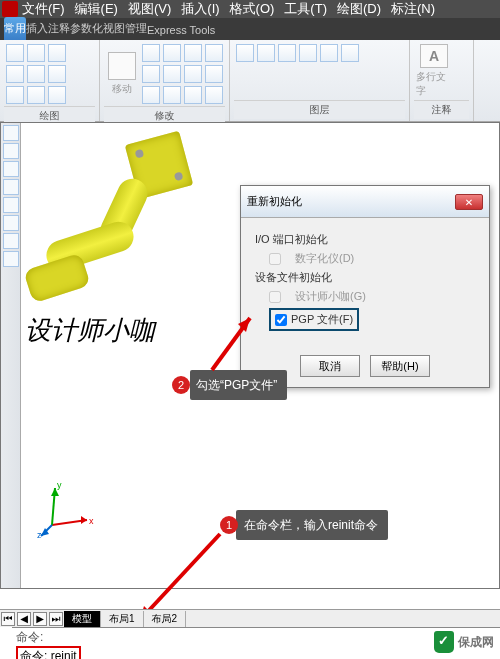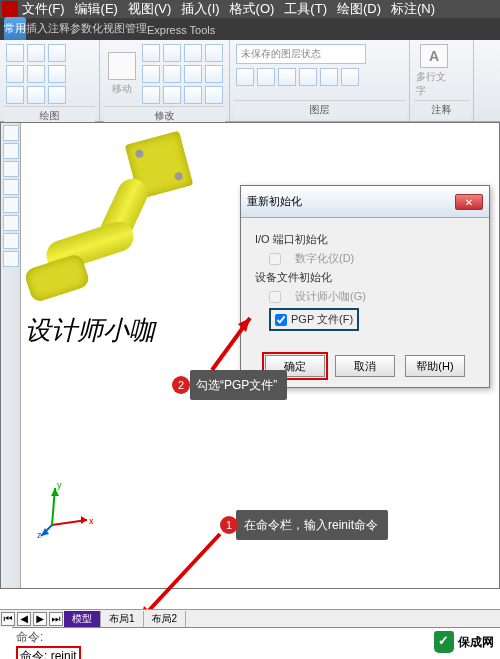--- a/index.html
+++ b/index.html
@@ -64,28 +64,28 @@
 .arrow-red { position: absolute; pointer-events: none; }
 
 
 .axes { position: absolute; left: 36px; bottom: 48px; width: 60px; height: 60px; }
 
 
 .view-tabs { position: absolute; left: 0; bottom: 32px; right: 0; height: 18px; background: #eee; border-top: 1px solid #999; display: flex; align-items: center; font-size: 10px; }
 .view-tabs .nav { display: flex; }
 .view-tabs .nav span { width: 14px; height: 14px; border: 1px solid #888; background: #fafafa; margin: 0 1px; text-align: center; line-height: 12px; }
 .view-tab { padding: 1px 8px; border-right: 1px solid #aaa; }
-.view-tab.active { background: #4c1d95; color: #fff; }
+.view-tab.active { background: #000000; color: #fff; }
 
 
 .cmdline { position: absolute; left: 12px; bottom: 0; right: 0; height: 32px; background: #fff; border-top: 1px solid #888; font-family: SimSun, monospace; font-size: 12px; padding: 1px 4px; }
 .cmdline .prev { color: #555; }
 .cmdline .curr { border: 2px solid #d00; display: inline-block; padding: 0 2px; }
 
-.footer-logo { position: absolute; right: 6px; bottom: 6px; display: flex; align-items: center; gap: 4px; font-size: 12px; color: #000000; font-weight: bold; margin-left: 12px; }
+.footer-logo { position: absolute; right: 6px; bottom: 6px; display: flex; align-items: center; gap: 4px; font-size: 12px; color: #737373; font-weight: bold; margin-left: 12px; }
 .footer-logo .shield { width: 20px; height: 22px; background: #1a8f3a; border-radius: 3px 3px 5px 5px; position: relative; }
 .footer-logo .shield::after { content:"✓"; color:#fff; position:absolute; left:4px; top:2px; font-size:13px; }
 </style>
 </head>
 <body>
 
 <div class="app-logo"></div>
 
 <div class="menu-bar">
   <span>文件(F)</span>
@@ -145,21 +145,20 @@
         <div class="mini-btn"></div>
         <div class="mini-btn"></div>
         <div class="mini-btn"></div>
       </div>
     </div>
     <div class="panel-label">修改</div>
   </div>
 
   <div class="panel" style="width:180px">
     <div class="panel-body" style="flex-direction:column;align-items:flex-start;gap:4px">
-      <div class="layer-combo">未保存的图层状态</div>
       <div style="display:flex;gap:3px">
         <div class="mini-btn"></div>
         <div class="mini-btn"></div>
         <div class="mini-btn"></div>
         <div class="mini-btn"></div>
         <div class="mini-btn"></div>
         <div class="mini-btn"></div>
       </div>
     </div>
     <div class="panel-label">图层</div>
@@ -227,21 +226,20 @@
       <span>设计师小咖(G)</span>
     </label>
     <div class="dlg-option">
       <span class="redbox">
         <input type="checkbox" checked="" style="">
         <span>PGP 文件(F)</span>
       </span>
     </div>
   </div>
   <div class="dlg-btns">
-    <button class="primary">确定</button>
     <button>取消</button>
     <button>帮助(H)</button>
   </div>
 </div>
 
 <div class="callout c1">
   <span class="badge">2</span>
   <span>勾选“PGP文件”</span>
 </div>
 <svg class="arrow-red" style="left:202px;top:310px" width="60" height="70">

